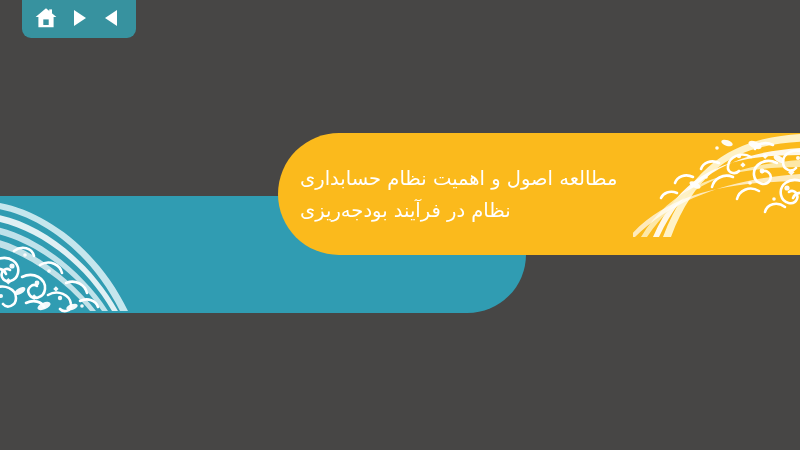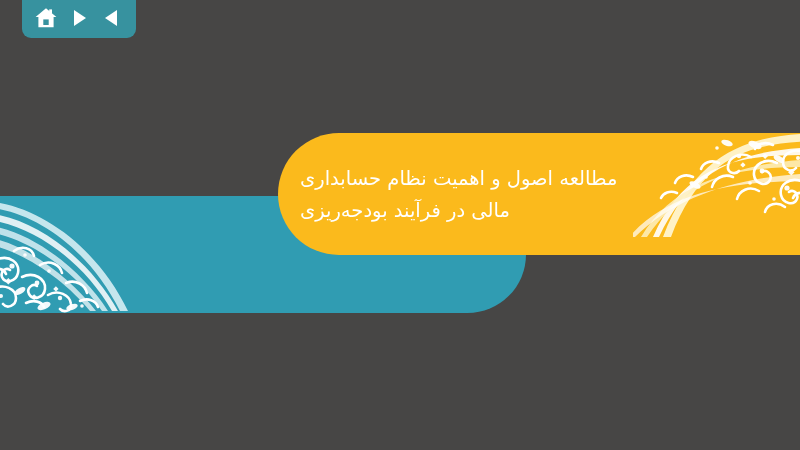--- a/index.html
+++ b/index.html
@@ -218,21 +218,21 @@
           <ellipse cx="146" cy="26" rx="6" ry="3" transform="rotate(30 146 26)"></ellipse>
           <ellipse cx="94" cy="10" rx="6" ry="2.8" transform="rotate(20 94 10)"></ellipse>
           <ellipse cx="62" cy="52" rx="6" ry="2.8" transform="rotate(26 62 52)"></ellipse>
         </g>
       </g>
     </svg>
   </div>
 
   <div id="title-block">
     <div class="title-line">مطالعه اصول و اهمیت نظام حسابداری</div>
-    <div class="title-line">مالی در فرآیند بودجه‌ریزی</div>
+    <div class="title-line">نظام در فرآیند بودجه‌ریزی</div>
   </div>
 
   <div id="nav-bar">
     <button class="nav-btn" title="قبلی">
       <span>
         <svg width="22" height="22" viewBox="0 0 22 22" aria-hidden="true">
           <polygon points="16,3 16,19 4,11" fill="#ffffff"></polygon>
         </svg>
       </span>
     </button>

